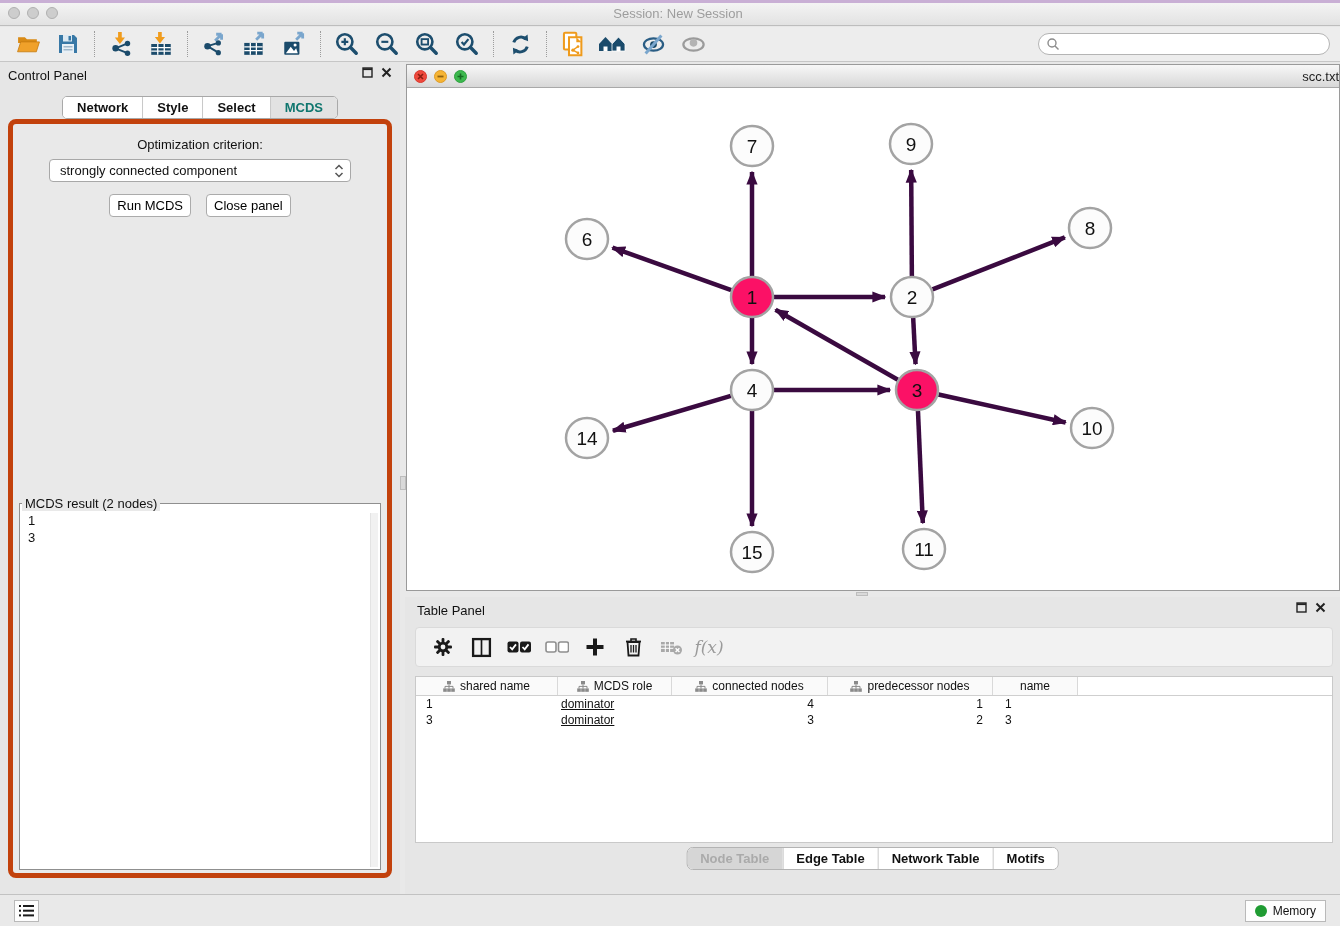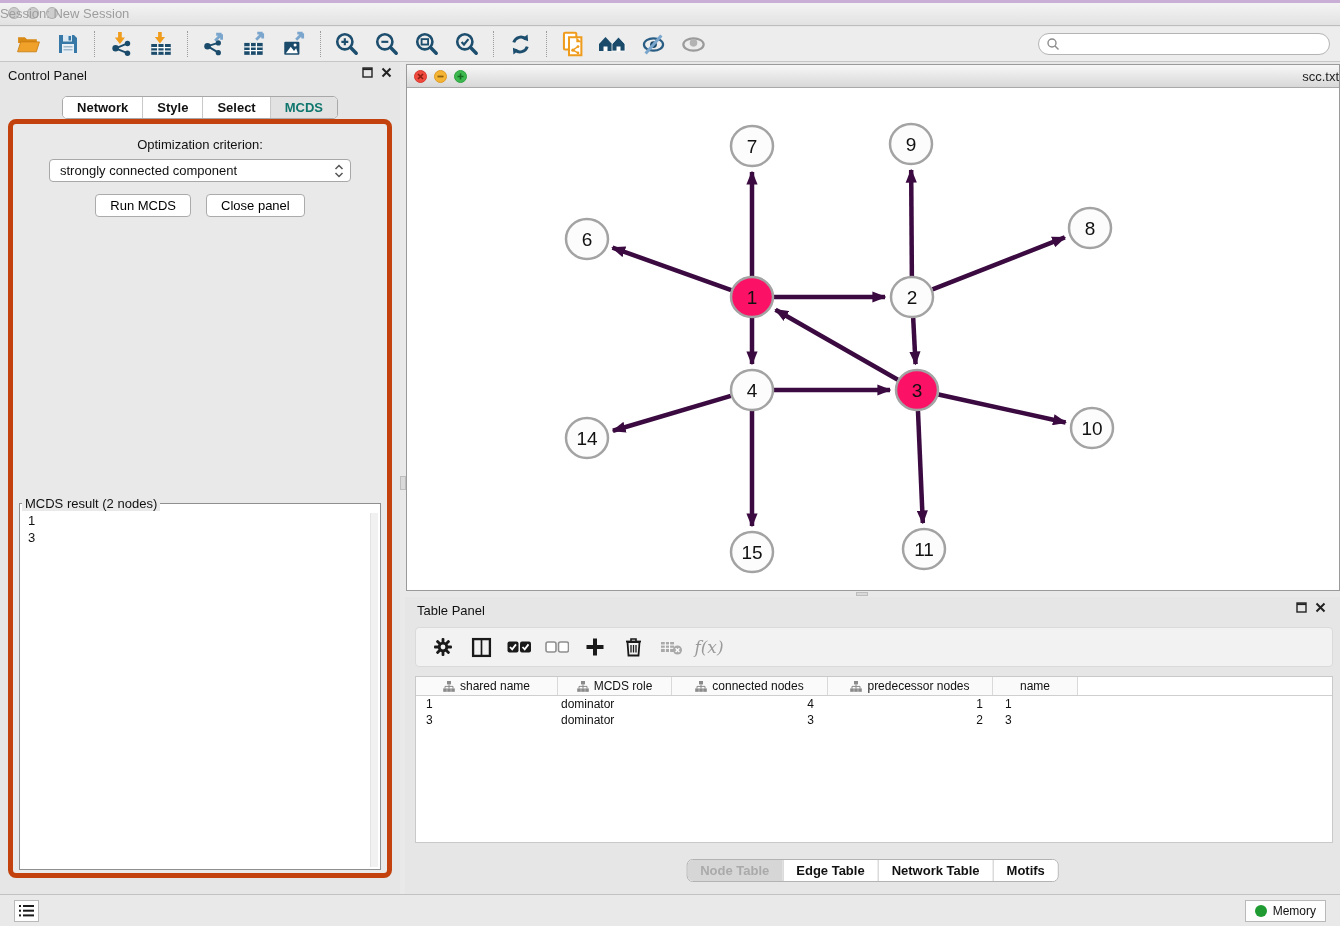--- a/index.html
+++ b/index.html
@@ -7,21 +7,21 @@
   body {
     position:relative; background:#e7e7e7; overflow:hidden;
     font-family:"Liberation Sans", sans-serif; color:#111; font-size:13px;
   }
   
   .titlebar { position:absolute; top:0; left:0; right:0; height:26px;
     background:linear-gradient(#f6f6f6,#e2e2e2); border-bottom:1px solid #bdbdbd; }
   .titlebar .strip { position:absolute; top:0; left:0; right:0; height:3px; background:#c9afd5; }
   .traffic { position:absolute; top:7px; left:8px; display:flex; gap:7px; }
   .traffic .dot { width:12px; height:12px; border-radius:50%; background:#cdcdcd; border:1px solid #b0b0b0; }
-  .win-title { position:absolute; top:6px; left:0; right:0; text-align:left; color:#9d9d9d; font-size:13px; }
+  .win-title { position:absolute; top:6px; left:0; right:0; text-align:center; color:#9d9d9d; font-size:13px;padding-left:16px; }
   
   .toolbar { position:absolute; top:27px; left:0; right:0; height:35px; background:#ededed;
     border-bottom:1px solid #c6c6c6; display:flex; align-items:center; padding-left:8px; }
   .tbtn { width:40px; height:30px; display:flex; align-items:center; justify-content:center; }
   .tbtn svg { display:block; }
   .tsep { width:0; height:26px; border-left:1px dotted #9c9c9c; margin:0 6px; }
   .searchbox { position:absolute; right:10px; top:6px; width:292px; height:22px; background:#fff;
     border:1px solid #b4b4b4; border-radius:12px; display:flex; align-items:center; padding-left:7px; }
   .searchbox input { border:none; outline:none; flex:1; height:18px; font-size:12px; background:transparent; font-family:"Liberation Sans",sans-serif;}
   
@@ -34,21 +34,21 @@
   .ctab { padding:3px 14px; font-weight:bold; font-size:13px; background:#fff; border-left:1px solid #c9c9c9; white-space:nowrap; }
   .ctab:first-child { border-left:none; }
   .ctab.active { background:#e2e2e2; color:#0f766e; }
   .cp-body { position:absolute; left:8px; right:8px; top:57px; bottom:16px;
     background:#e9e9e9; border:5px solid #c2410c; border-radius:8px; }
   .opt-label { position:absolute; top:13px; left:0; right:0; text-align:center; font-size:13px; }
   .criterion { position:absolute; top:35px; left:36px; right:36px; height:23px; background:#fff;
     border:1px solid #a8a8a8; border-radius:4px; display:flex; align-items:center; padding:0 6px 0 10px; font-size:13px; }
   .criterion .ctext { flex:1; }
   .btnrow { position:absolute; top:70px; left:0; right:0; display:flex; justify-content:center; gap:15px; }
-  .pbtn { background:#fff; border:1px solid #ababab; border-radius:4px; padding:3px 14px; font-size:13px; }
+  .pbtn { background:#fff; border:1px solid #ababab; border-radius:4px; padding:3px 7px; font-size:13px; }
   .mcds-box { position:absolute; left:6px; right:6px; top:372px; bottom:3px; }
   .mcds-box fieldset { position:absolute; inset:0; border:1px solid #8f8f8f; background:#fff; }
   .mcds-box legend { font-size:13px; padding:0 3px; margin-left:2px; background:#e9e9e9; }
   .mcds-lines { padding:1px 0 0 8px; font-size:13px; line-height:17px; }
   .mcds-scroll { position:absolute; top:2px; bottom:2px; right:2px; width:8px; background:#f1f1f1; border-left:1px solid #e3e3e3; }
   
   .v-split { position:absolute; left:400px; width:6px; top:62px; bottom:32px; background:#e9e9e9; }
   .v-split .grip { position:absolute; top:414px; left:0; width:6px; height:14px; background:#d9d9d9; border:1px solid #bdbdbd; }
   .h-split { position:absolute; left:406px; right:0; top:591px; height:6px; background:#e9e9e9; }
   .h-split .grip { position:absolute; left:450px; top:1px; width:12px; height:4px; background:#d9d9d9; border:1px solid #bdbdbd; }
@@ -72,24 +72,24 @@
   .tp-btn { width:34px; height:30px; display:flex; align-items:center; justify-content:center; }
   .fx { font-family:"DejaVu Serif", serif; font-style:italic; font-size:17px; color:#9b9b9b; }
   .dtable { position:absolute; left:10px; right:7px; top:79px; height:167px; background:#fff; border:1px solid #c9c9c9; overflow:hidden; }
   .thead { display:flex; height:19px; border-bottom:1px solid #cfcfcf; font-size:12px; }
   .th { background:#fafafa; border-right:1px solid #d9d9d9; display:flex; align-items:center; justify-content:center; gap:5px; color:#111; }
   .th:last-child { }
   .thfill { flex:1; background:#fff; }
   .tr { display:flex; height:16px; font-size:12px; align-items:center; }
   .td { overflow:hidden; white-space:nowrap; }
   .c0 { width:142px; } .c1 { width:114px; } .c2 { width:156px; } .c3 { width:165px; } .c4 { width:85px; }
-  .al { padding-left:10px; text-align:left; } .al2 { padding-left:3px; text-align:left; }
+  .al { padding-left:10px; text-align:left; } .al2 { padding-left:3px; text-align:left;text-decoration:underline; }
   .ar { padding-right:14px; text-align:right; } .ar2 { padding-right:10px; text-align:right; }
   .al3 { padding-left:12px; text-align:left; }
-  .ttabs { position:absolute; bottom:12px; left:50%; transform:translateX(-50%); display:flex;
+  .ttabs { position:absolute; bottom:24px; left:50%; transform:translateX(-50%); display:flex;
     border:1px solid #b3b3b3; border-radius:6px; overflow:hidden; background:#fff; }
   .ttab { padding:3px 13px; font-size:13px; font-weight:bold; background:#fff; border-left:1px solid #c9c9c9; white-space:nowrap; }
   .ttab:first-child { border-left:none; }
   .ttab.active { background:#d6d6d6; color:#aaaaaa; }
   
   .statusbar { position:absolute; left:0; right:0; bottom:0; height:32px; background:#e9e9e9; border-top:1px solid #c2c2c2; }
   .sb-left { position:absolute; left:14px; top:5px; width:25px; height:22px; background:#fdfdfd; border:1px solid #b9b9b9;
     display:flex; align-items:center; justify-content:center; }
   .sb-mem { position:absolute; right:14px; top:5px; height:22px; background:#fdfdfd; border:1px solid #b9b9b9;
     display:flex; align-items:center; padding:0 9px; gap:6px; font-size:12px; }

